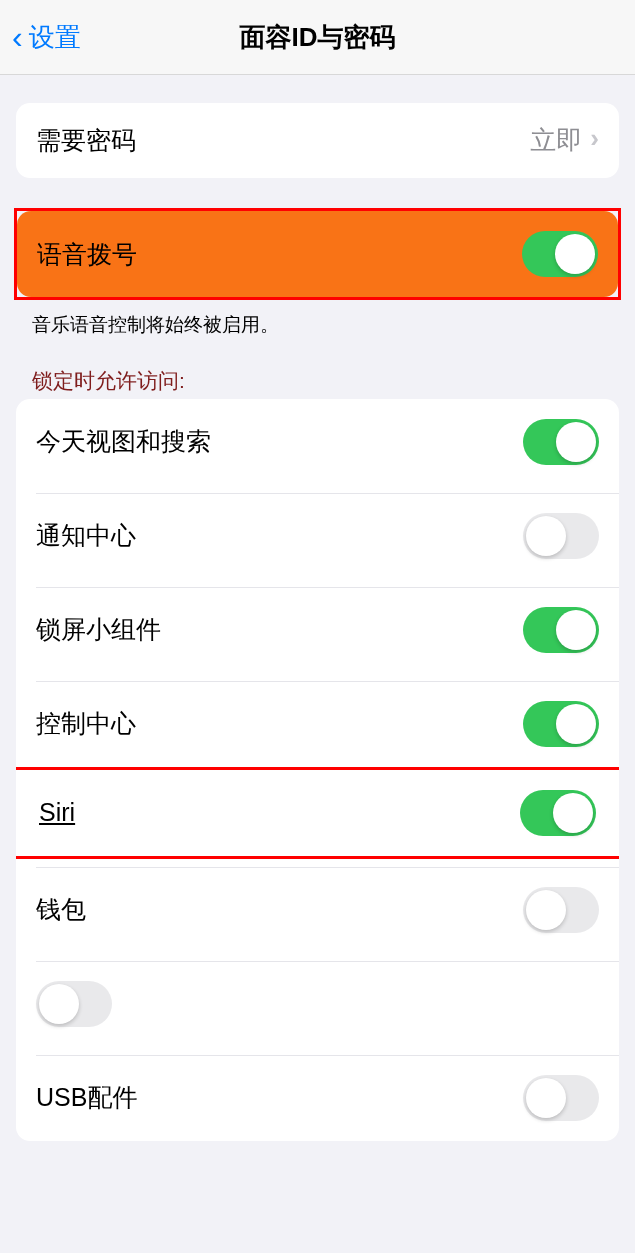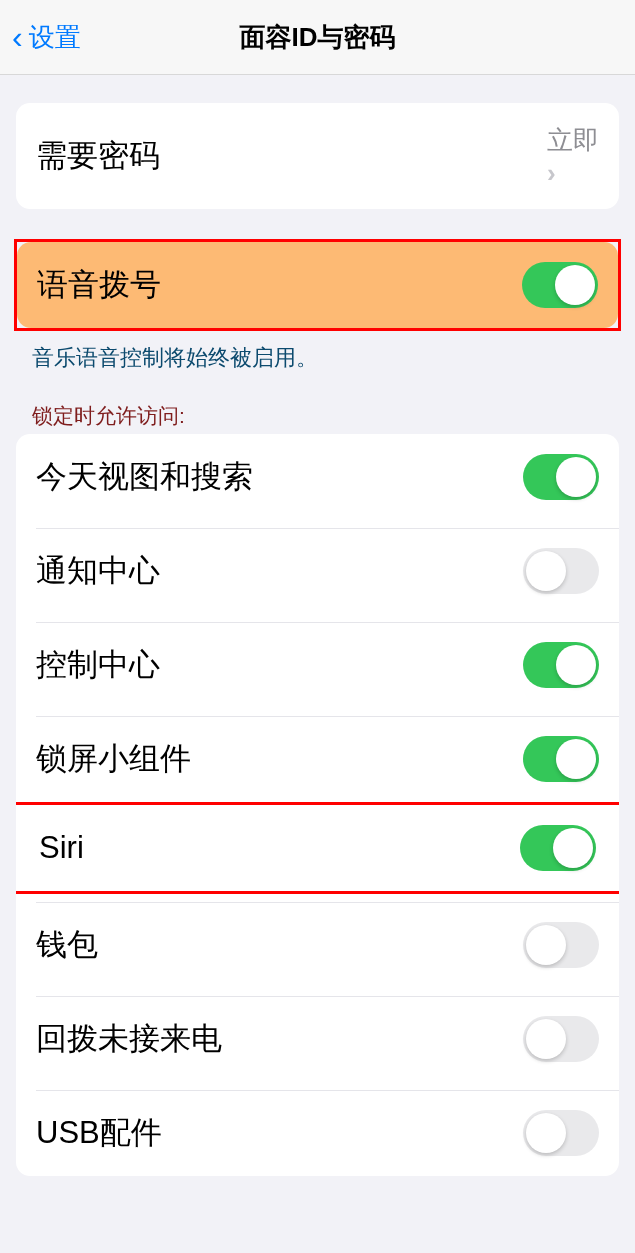--- a/index.html
+++ b/index.html
@@ -61,40 +61,40 @@
     }
     .row + .row {
       border-top: 1px solid #e5e5ea;
       margin-left: 20px;
       padding-left: 0;
     }
     .row + .row .row-label {
       margin-left: 0;
     }
     .row-label {
-      font-size: 31px;
+      font-size: 25px;
       color: #000;
     }
     .row-value {
       display: flex;
       align-items: flex-start;
-      flex-direction: column;
+      gap: 8px;
     }
     .row-value-text {
       font-size: 26px;
       color: #8e8e93;
     }
     .chevron-right {
       color: #c7c7cc;
       font-size: 26px;
       font-weight: 600;
     }
     .footer-text {
-      font-size: 22px;
-      color: #0c4a6e;
+      font-size: 19px;
+      color: #000000;
       padding: 12px 32px 0 32px;
       line-height: 1.4;
     }
     .header-text {
       font-size: 21px;
       color: #7f1d1d;
       padding: 28px 32px 4px 32px;
     }
     .toggle {
       width: 76px;
@@ -140,37 +140,38 @@
     }
     .rows-container .row {
       border-top: none;
       margin-left: 0;
       padding-left: 20px;
     }
     .highlight-wrapper-1 {
       margin: 30px 14px 0 14px;
     }
     .highlight-inner-group {
-      background: #fdba74;
+      background: #f97316;
       border-radius: 14px;
       overflow: hidden;
     }
     .list-group {
       margin: 0 16px;
       background: #ffffff;
       border-radius: 14px;
       overflow: hidden;
     }
     .siri-highlight {
       border: 3px solid #ff0000;
       margin: 0 -4px;
     }
     .siri-highlight .row {
       padding-left: 24px;
       padding-right: 24px;
+      text-decoration: underline;
     }
     .siri-highlight .row::before {
       display: none;
     }
   </style>
 </head>
 <body>
 
 <div class="header">
   <div class="back-button">
@@ -214,47 +215,46 @@
           <div class="toggle-knob"></div>
         </div>
       </div>
       <div class="row">
         <span class="row-label">通知中心</span>
         <div class="toggle toggle-off">
           <div class="toggle-knob"></div>
         </div>
       </div>
       <div class="row">
+        <span class="row-label">锁屏小组件</span>
+        <div class="toggle toggle-on">
+          <div class="toggle-knob"></div>
+        </div>
+      </div>
+      <div class="row">
         <span class="row-label">控制中心</span>
-        <div class="toggle toggle-on">
-          <div class="toggle-knob"></div>
-        </div>
-      </div>
-      <div class="row">
-        <span class="row-label">锁屏小组件</span>
         <div class="toggle toggle-on">
           <div class="toggle-knob"></div>
         </div>
       </div>
       <div class="siri-highlight">
         <div class="row">
           <span class="row-label">Siri</span>
           <div class="toggle toggle-on">
             <div class="toggle-knob"></div>
           </div>
         </div>
       </div>
       <div class="row">
         <span class="row-label">钱包</span>
         <div class="toggle toggle-off">
           <div class="toggle-knob"></div>
         </div>
       </div>
       <div class="row">
-        <span class="row-label">回拨未接来电</span>
         <div class="toggle toggle-off">
           <div class="toggle-knob"></div>
         </div>
       </div>
       <div class="row">
         <span class="row-label">USB配件</span>
         <div class="toggle toggle-off">
           <div class="toggle-knob"></div>
         </div>
       </div>

